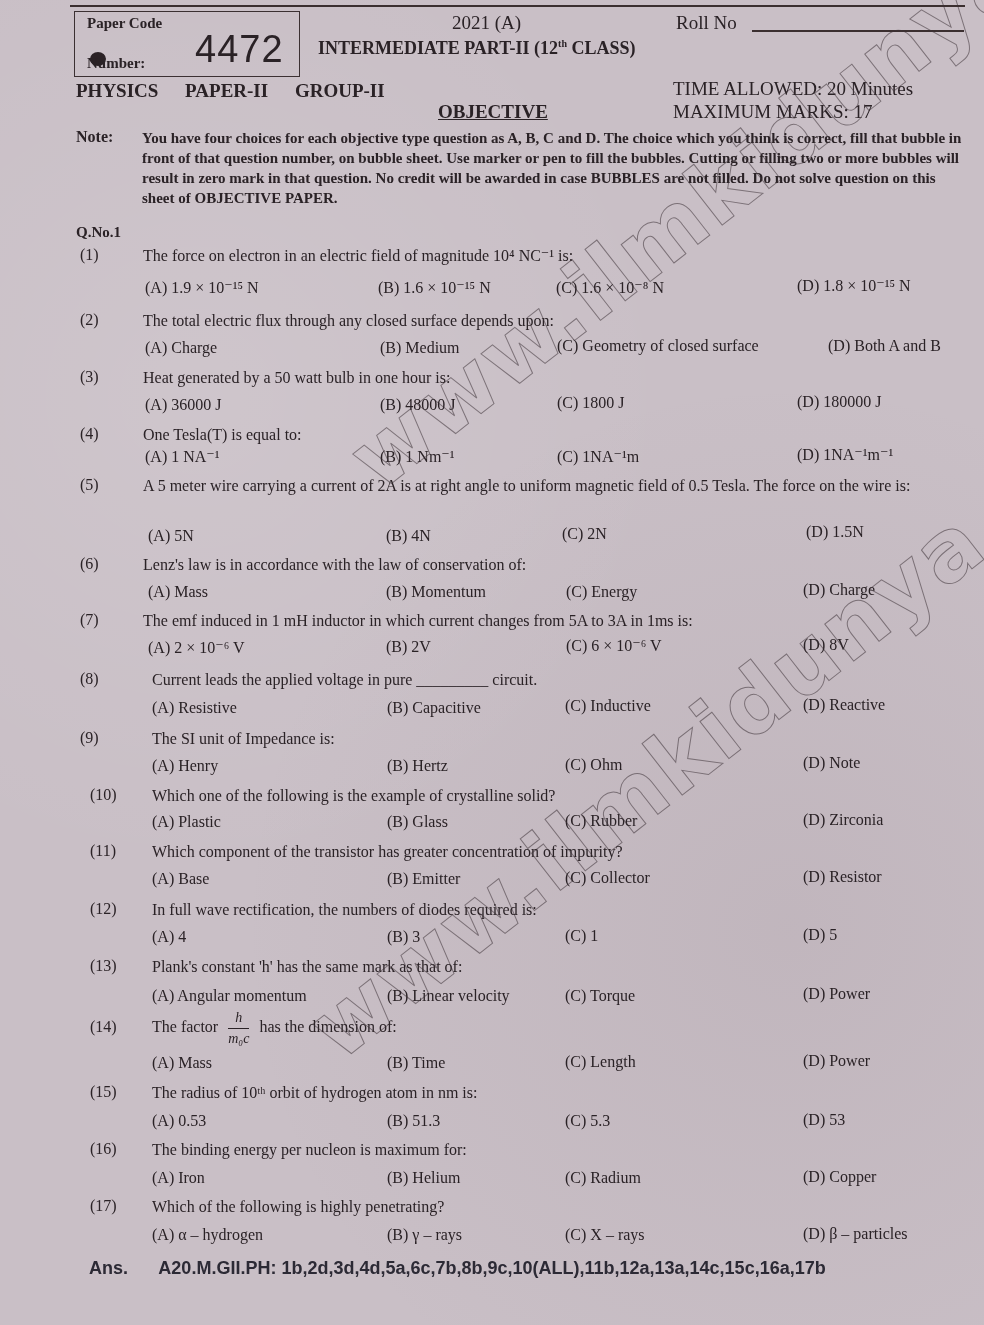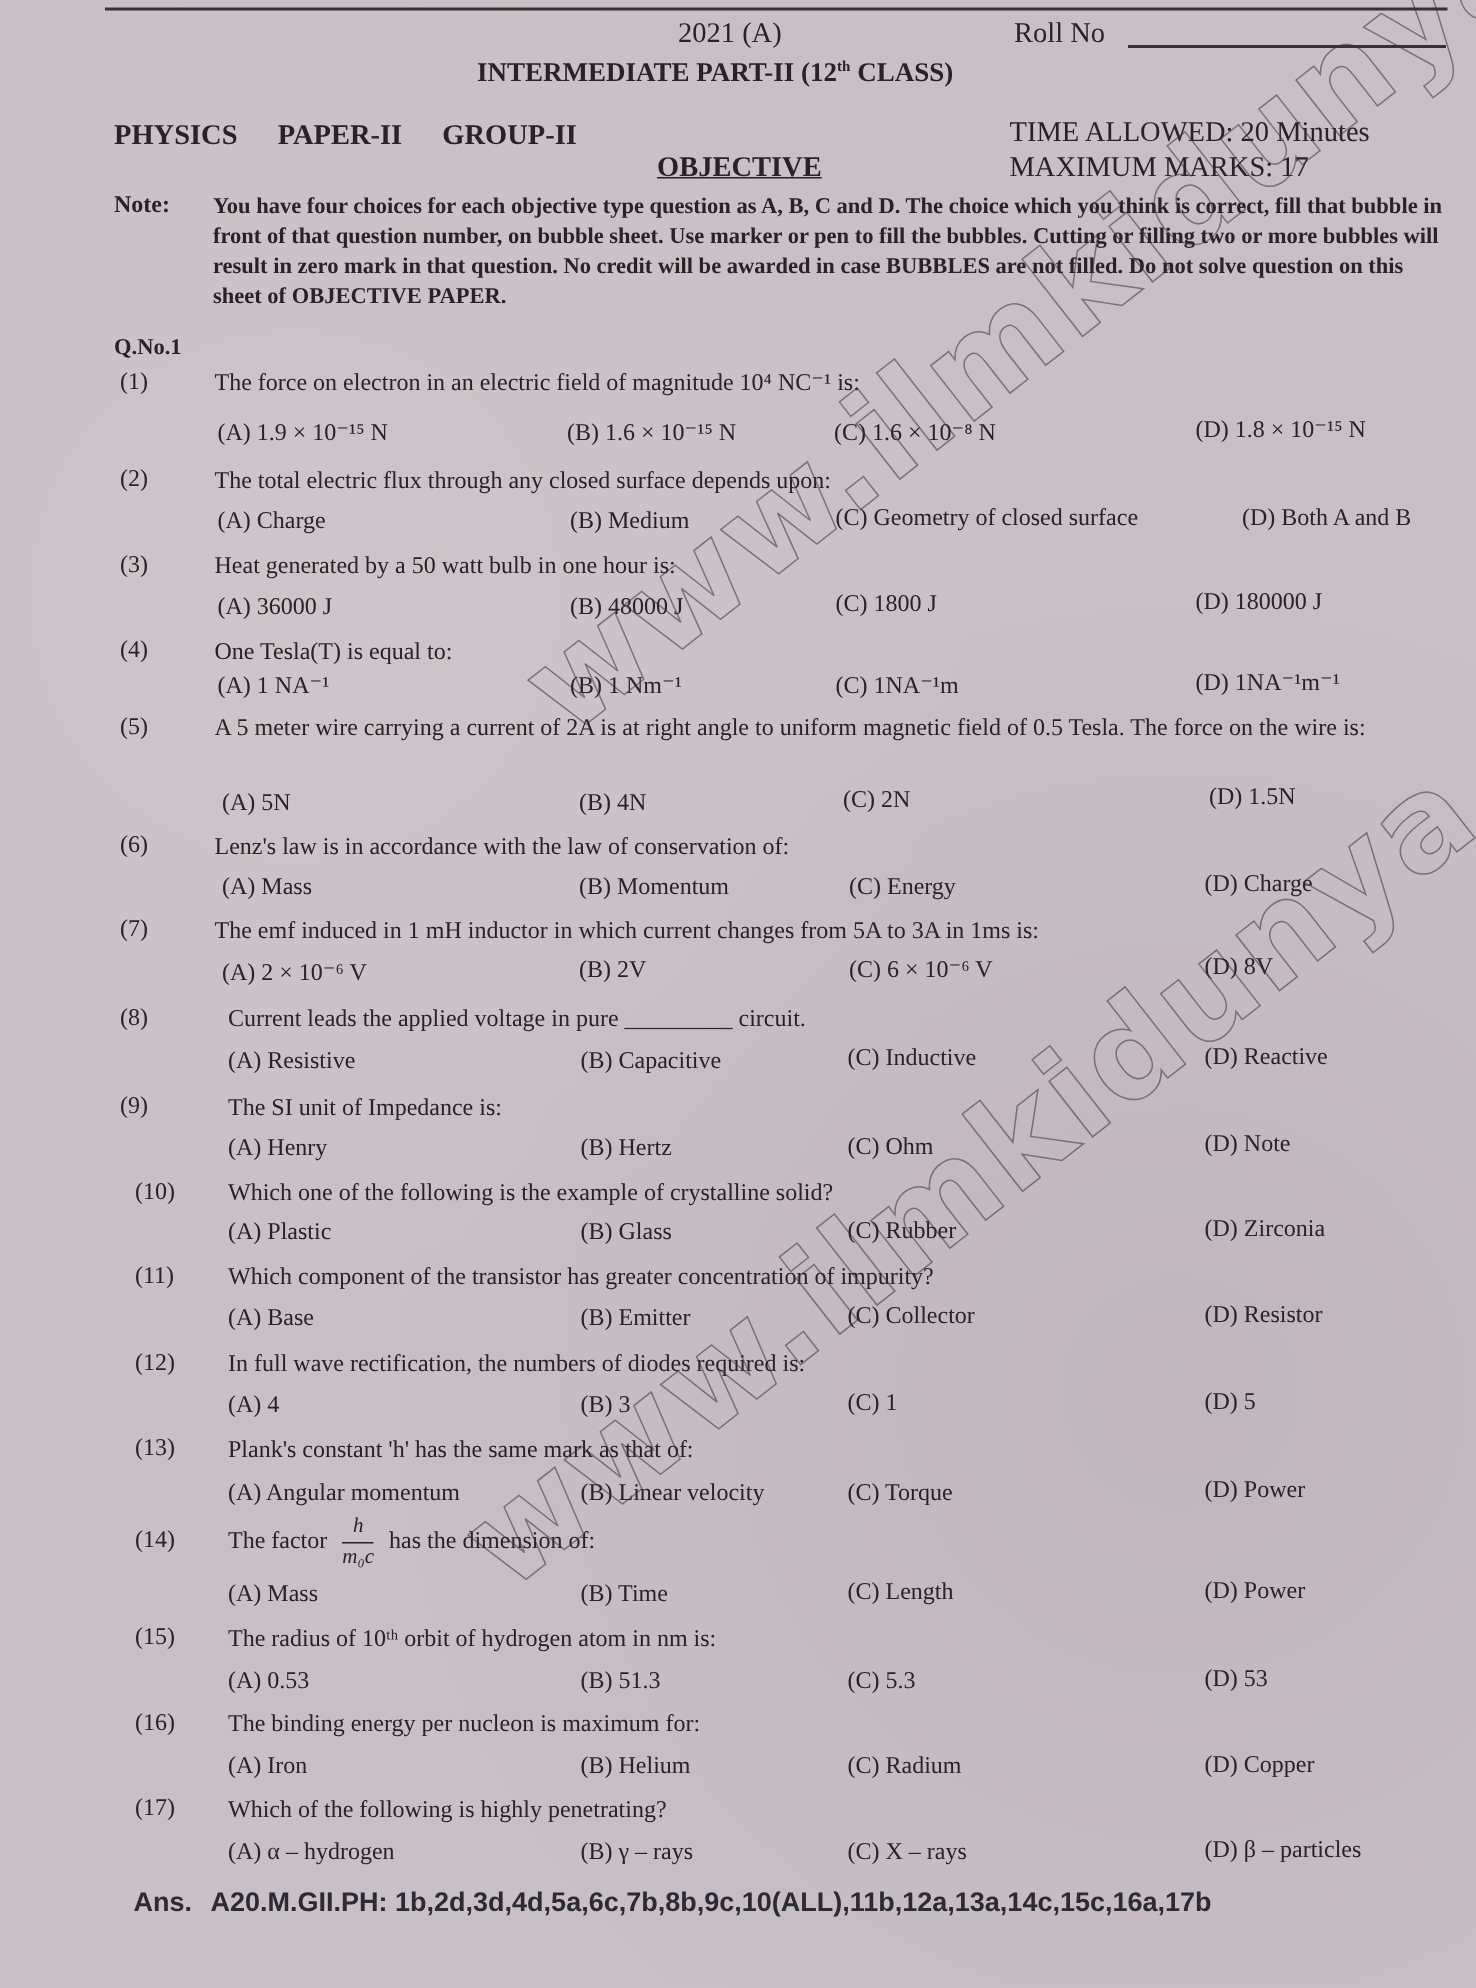--- a/index.html
+++ b/index.html
@@ -51,36 +51,42 @@
     sup { font-size: 10px; }
     .frac { display: inline-block; vertical-align: middle; text-align: center; margin: 0 6px; font-style: italic; font-size: 14px; }
     .frac .n { display: block; border-bottom: 1px solid #2a2226; padding: 0 4px; }
     .frac .d { display: block; }
 
     .answer-line {
       position: absolute; left: 89px; top: 1258px;
       font-family: "Liberation Sans", "DejaVu Sans", sans-serif;
       font-weight: bold; font-size: 18px; color: #2c2a35;
     }
-    .answer-line .ans-label { margin-right: 8px; }
+    .answer-line .ans-label { margin-right: 26px; }
 
     .watermark {
       position: absolute; pointer-events: none;
       font-family: "DejaVu Sans", sans-serif; font-size: 86px; font-weight: bold;
       color: transparent; -webkit-text-stroke: 1px rgba(60,50,55,0.55);
       transform: rotate(-38deg); transform-origin: left top; white-space: nowrap;
       letter-spacing: 2px;
     }
   </style>
 </head>
 <body>
 
 <div class="page">
   <div class="top-rule"></div>
 
+  <div class="code-box">
+    <div class="code-label">Paper Code</div>
+    <div class="smudge"></div>
+    <div class="number-label">Number:</div>
+    <div class="code-value">4472</div>
+  </div>
 
   <div class="year">2021 (A)</div>
   <div class="roll-label">Roll No</div>
   <div class="roll-line"></div>
   <div class="title-main"><span>INTERMEDIATE PART-II (12</span><sup>th</sup><span> CLASS)</span></div>
 
   <div class="subject-line">
     <span>PHYSICS</span>
     <span>PAPER-II</span>
     <span>GROUP-II</span>

